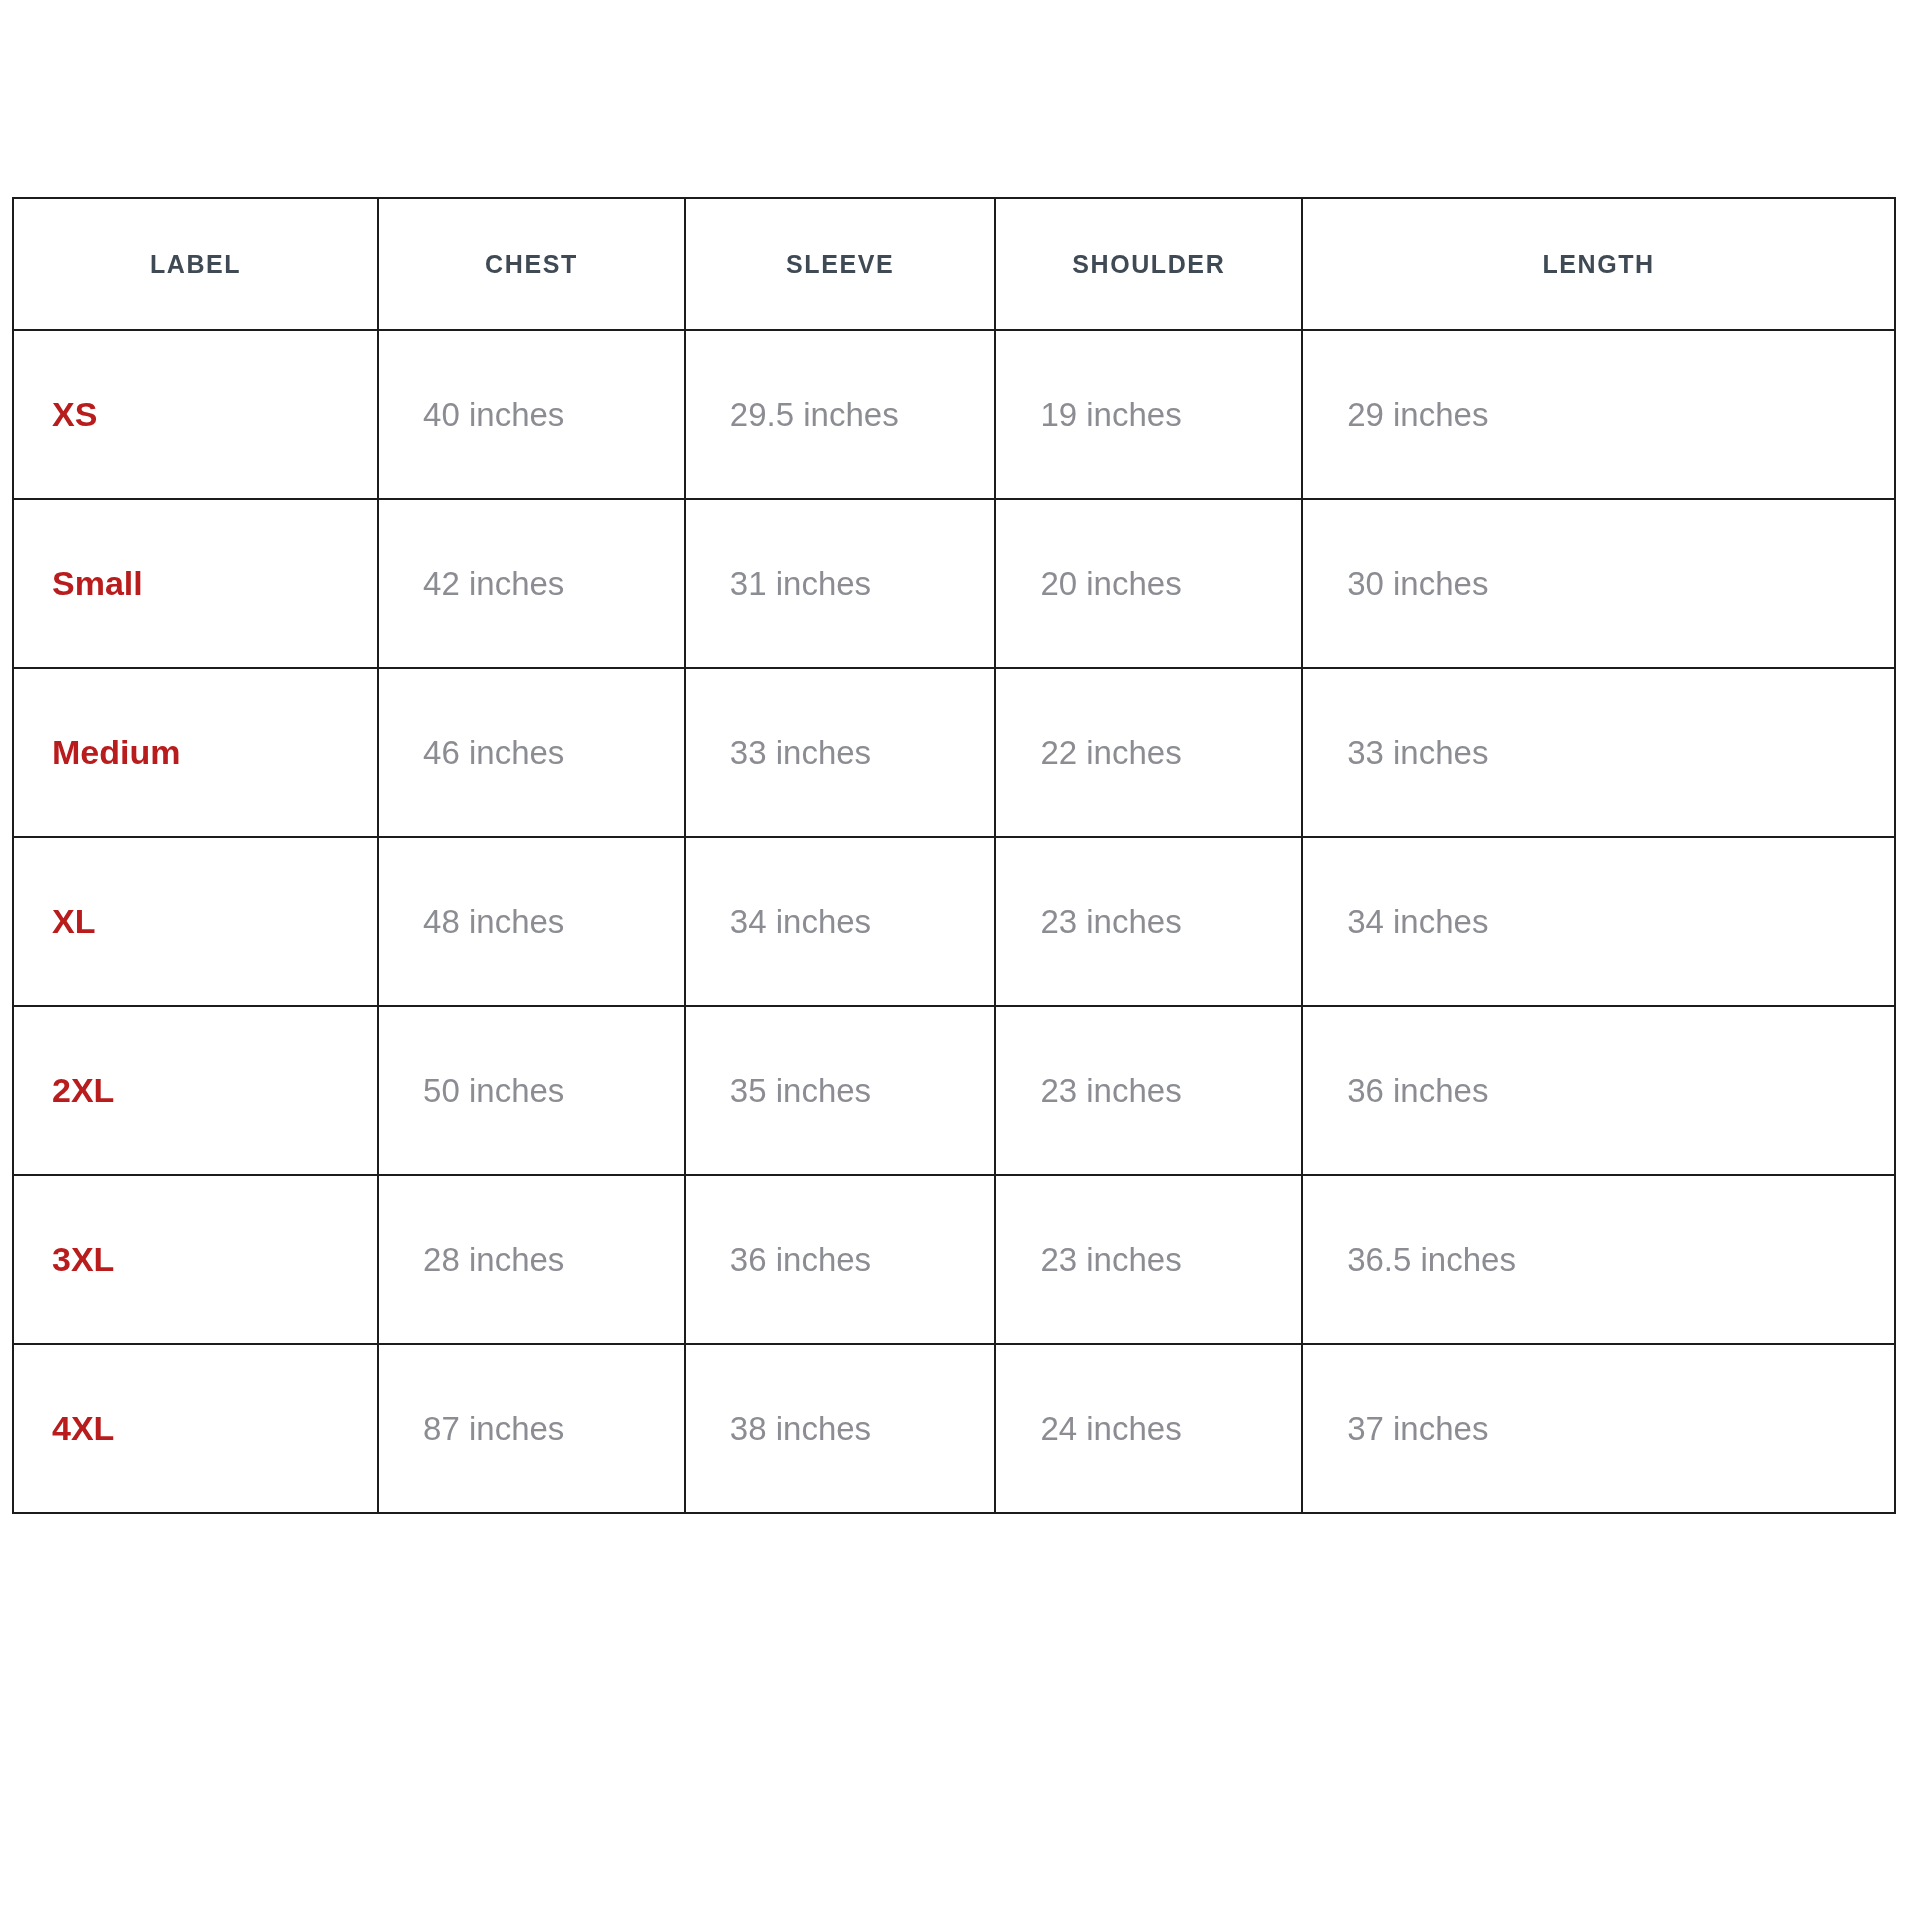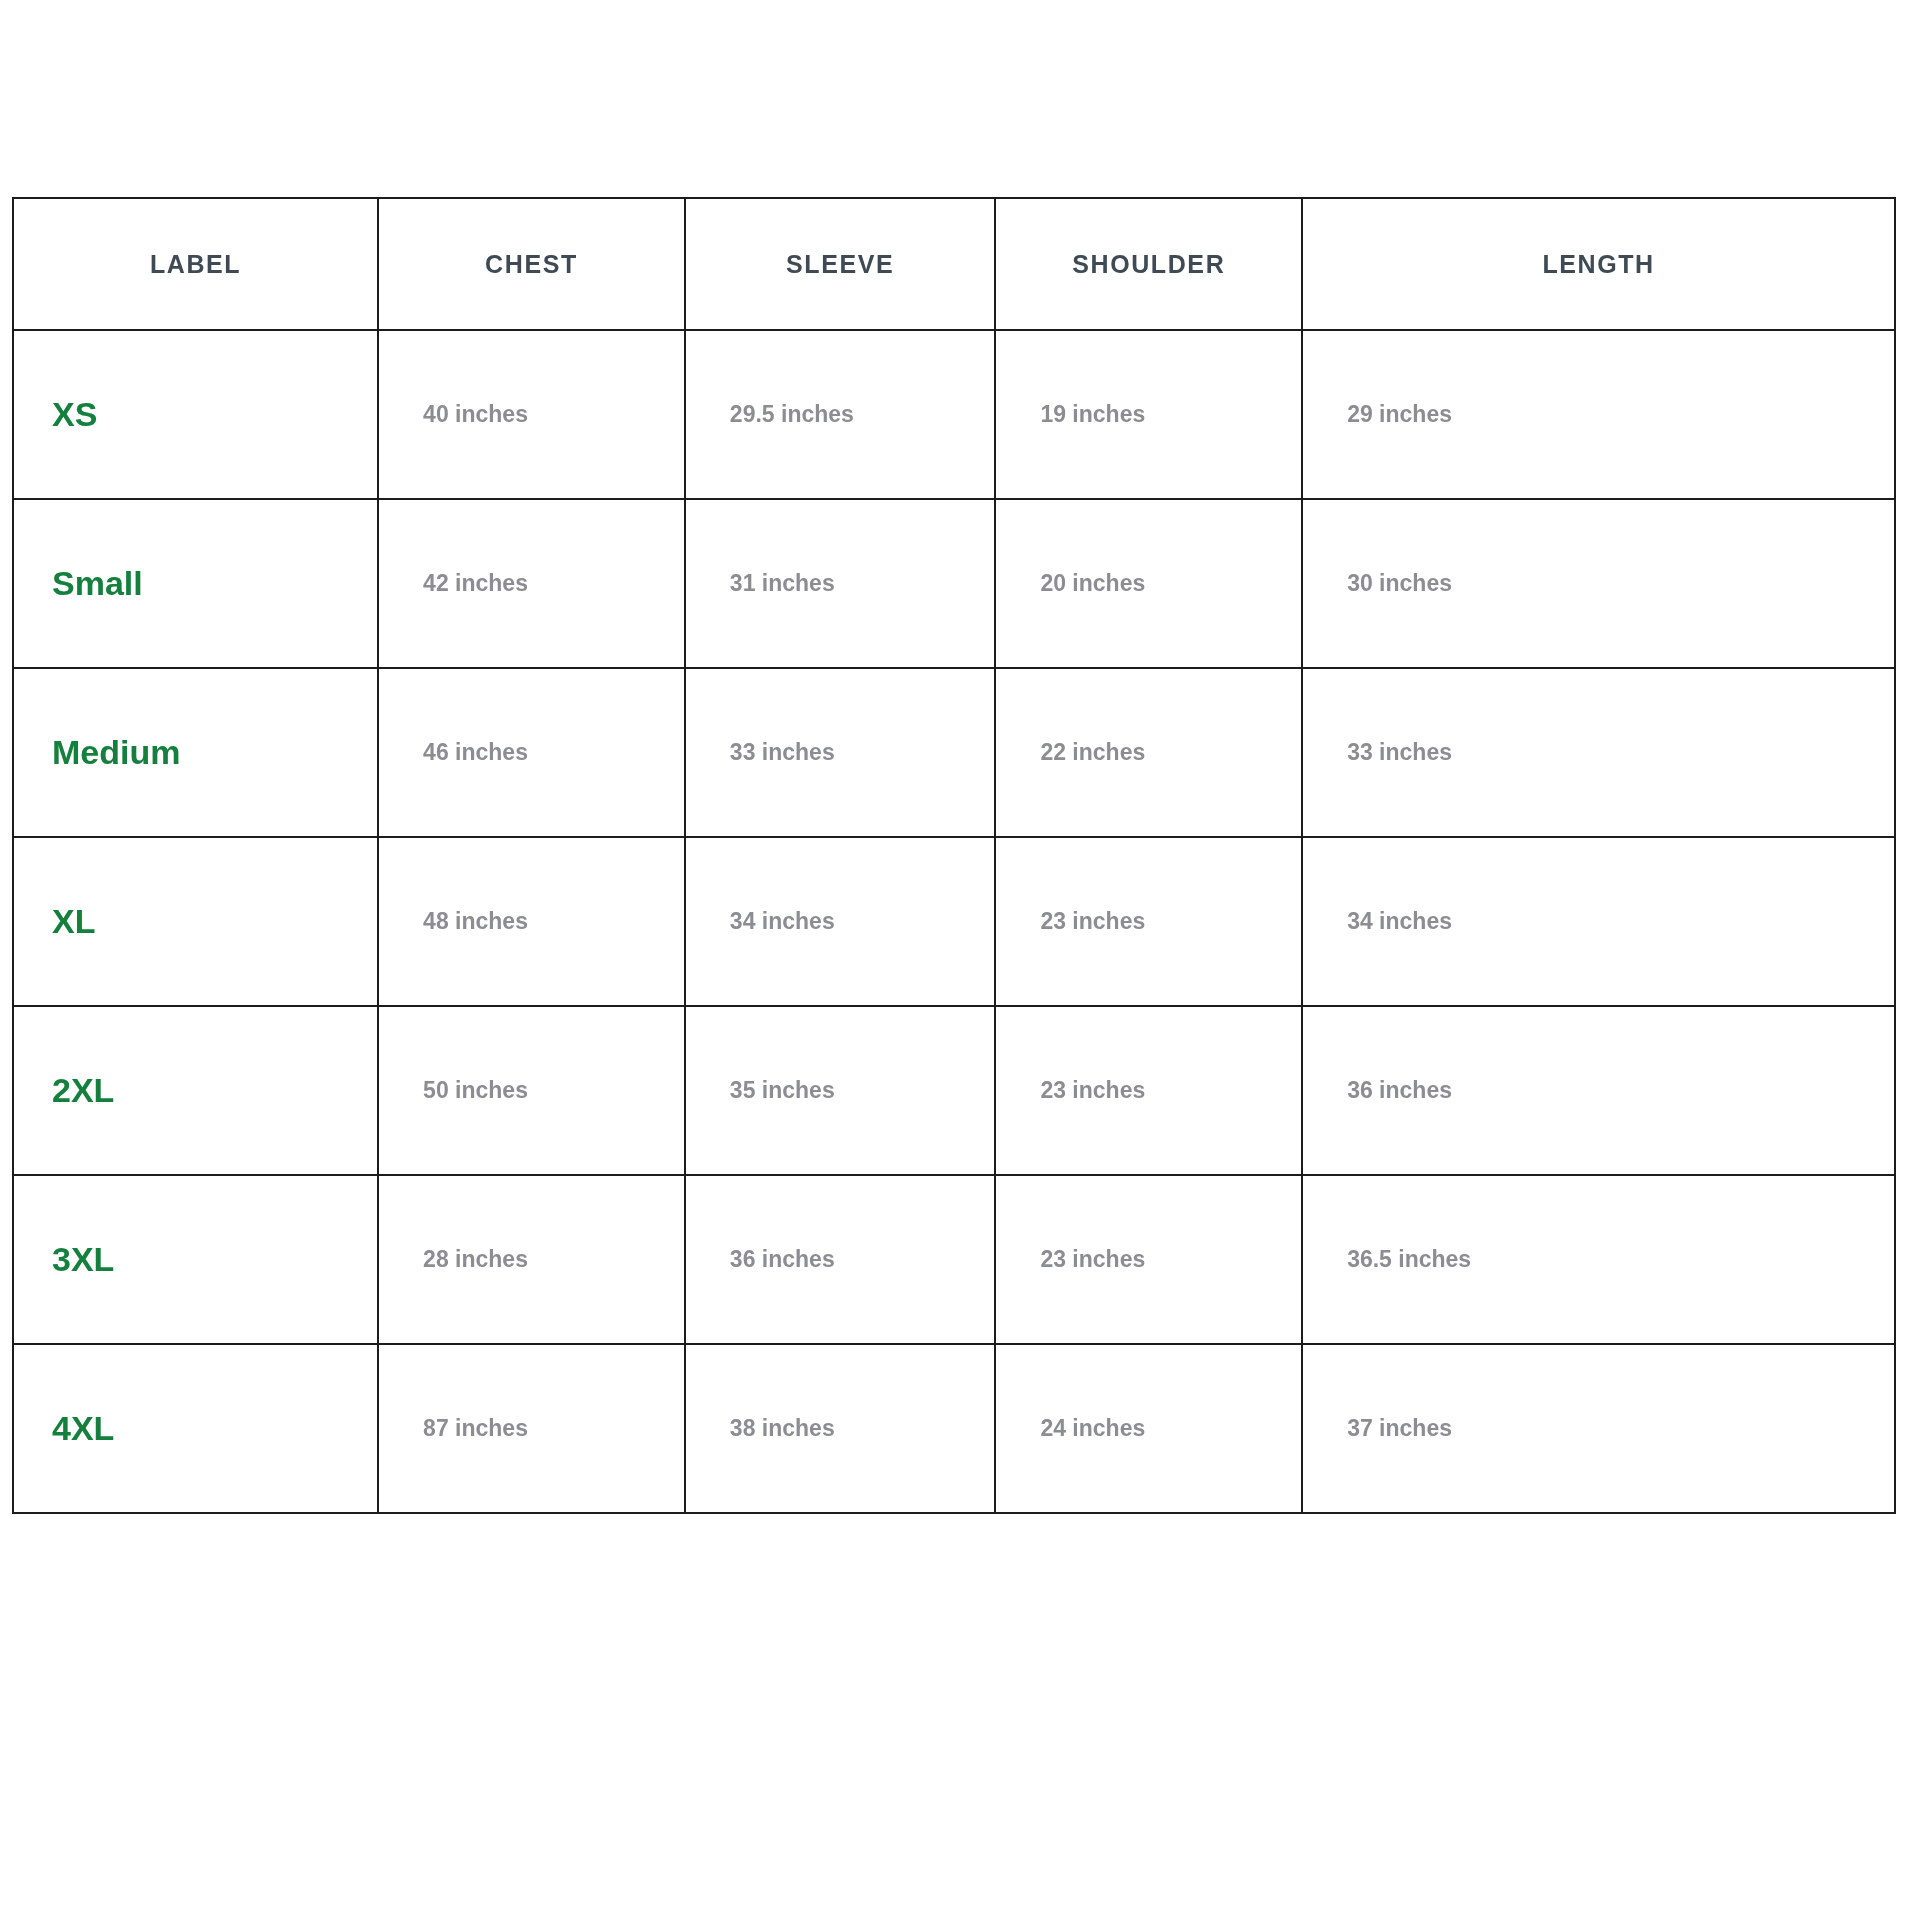--- a/index.html
+++ b/index.html
@@ -53,32 +53,32 @@
     letter-spacing: 1.6px;
     color: #3f4a54;
     text-transform: uppercase;
     padding: 0 10px;
   }
 
   
   tbody tr { height: 169px; }
 
   tbody td {
-    font-size: 23px;
+    font-size: 33px;
     color: #8b8d93;
-    font-weight: 700;
+    font-weight: 400;
     padding: 0 10px;
   }
 
   tbody td.cell-label {
     padding-left: 38px;
     text-align: left;
     font-size: 34px;
     font-weight: bold;
-    color: #15803d;
+    color: #b91c1c;
   }
 
   tbody td.cell-measure {
     padding-left: 44px;
     text-align: left;
   }
 </style>
 </head>
 <body>
 

